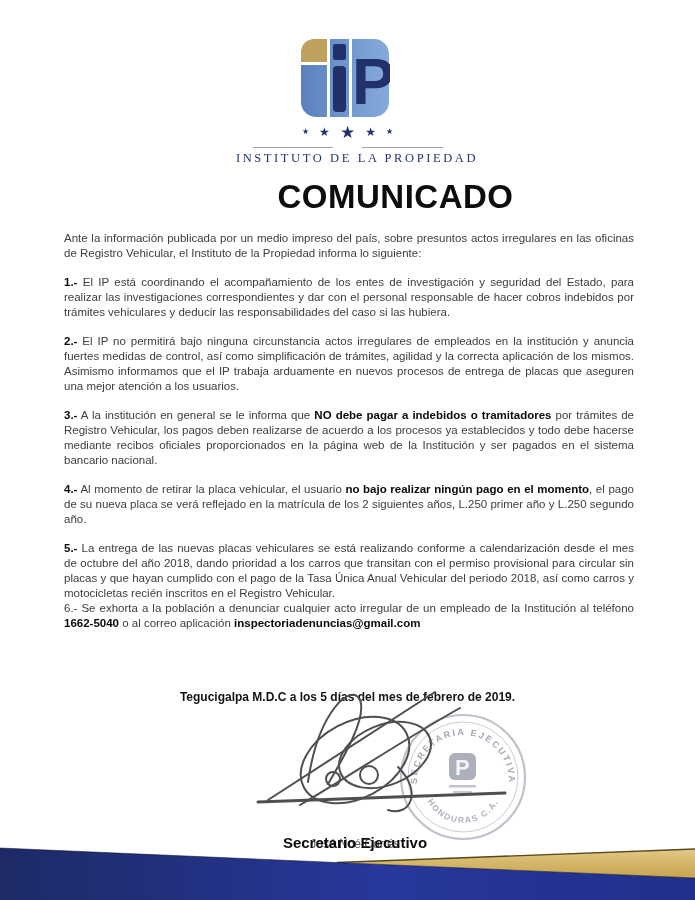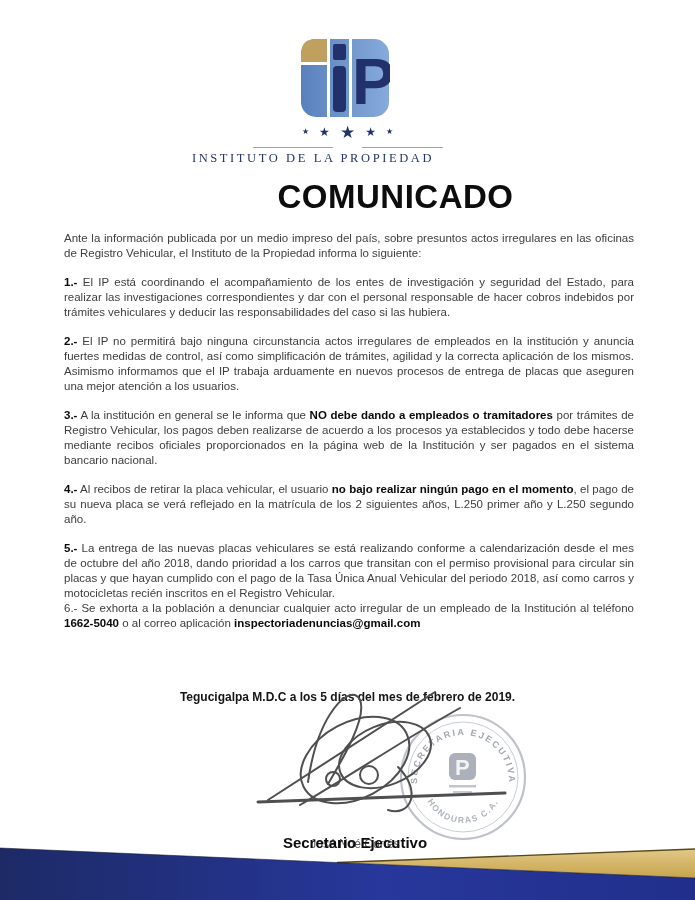--- a/index.html
+++ b/index.html
@@ -21,20 +21,21 @@
   .stars .s-lg{font-size:17px;vertical-align:-1px;margin:0 5px;}
   .rule{position:absolute;top:147px;height:1px;background:#97a3c0;}
   .rule.left{left:253px;width:80px;}
   .rule.right{left:362px;width:81px;}
   .org-name{
     position:absolute;left:0;top:151px;width:626px;
     text-align:center;
     font-family:"Liberation Serif", serif;
     font-size:12.5px;letter-spacing:2.6px;
     color:#25356b;
+    padding-left:44px;
   }
   .doc-title{
     position:absolute;left:0;top:178px;width:695px;
     text-align:center;
     font-size:33px;font-weight:bold;letter-spacing:0.5px;
     color:#0d0d0d;
     padding-left:48px;
   }
   
   .doc-body{
@@ -94,23 +95,23 @@
 
   <div class="doc-title">COMUNICADO</div>
 
   <div class="doc-body">
     <p><span>Ante la información publicada por un medio impreso del país, sobre presuntos actos irregulares en las oficinas de Registro Vehicular, el Instituto de la Propiedad informa lo siguiente:</span></p>
 
     <p><b>1.-</b><span> El IP está coordinando el acompañamiento  de los entes de investigación y seguridad del Estado, para realizar las investigaciones correspondientes y dar con el personal responsable de hacer cobros indebidos por trámites vehiculares y deducir las responsabilidades del caso si las hubiera.</span></p>
 
     <p><b>2.-</b><span> El IP no permitirá bajo ninguna circunstancia actos irregulares de empleados en la institución y anuncia fuertes medidas de control, así como simplificación de trámites, agilidad y la correcta aplicación de los mismos. Asimismo informamos que el IP trabaja arduamente en nuevos procesos de entrega de placas que aseguren una mejor atención a los usuarios.</span></p>
 
-    <p><b>3.-</b><span> A la institución en general se le informa que </span><b>NO debe dando a empleados o tramitadores</b><span> por trámites de Registro Vehicular, los pagos deben realizarse de acuerdo a los procesos ya establecidos y todo debe hacerse mediante recibos oficiales proporcionados en  la página web de la Institución y ser pagados en el sistema bancario nacional.</span></p>
+    <p><b>3.-</b><span> A la institución en general se le informa que </span><b>NO debe pagar a indebidos o tramitadores</b><span> por trámites de Registro Vehicular, los pagos deben realizarse de acuerdo a los procesos ya establecidos y todo debe hacerse mediante recibos oficiales proporcionados en  la página web de la Institución y ser pagados en el sistema bancario nacional.</span></p>
 
-    <p><b>4.-</b><span> Al recibos de retirar la placa vehicular, el usuario </span><b>no bajo realizar ningún pago en el momento</b><span>, el pago de su nueva placa se verá reflejado en la matrícula de los 2 siguientes años, L.250 primer año y L.250 segundo año.</span></p>
+    <p><b>4.-</b><span> Al momento de retirar la placa vehicular, el usuario </span><b>no bajo realizar ningún pago en el momento</b><span>, el pago de su nueva placa se verá reflejado en la matrícula de los 2 siguientes años, L.250 primer año y L.250 segundo año.</span></p>
 
     <p><b>5.-</b><span> La entrega de las nuevas placas vehiculares se está realizando conforme a calendarización desde el mes de octubre del año 2018, dando prioridad a los carros que transitan con el permiso provisional para circular sin placas y que hayan cumplido con el pago de la Tasa Única Anual Vehicular del periodo 2018,  así como carros y motocicletas recién inscritos en el Registro Vehicular.</span><br>
     <span>6.- Se exhorta a la población  a denunciar  cualquier acto irregular de un empleado de la Institución al teléfono </span><b>1662-5040</b><span>  o al correo aplicación </span><b>inspectoriadenuncias@gmail.com</b></p>
   </div>
 
   <div class="dateline">Tegucigalpa M.D.C a los 5 días del mes de febrero de 2019.</div>
 
   <svg class="seal" viewBox="0 0 132 132" xmlns="http://www.w3.org/2000/svg">
     <defs>
       <path id="sealTop" d="M 20,70 A 46 46 0 0 1 112,70" fill="none"></path>

